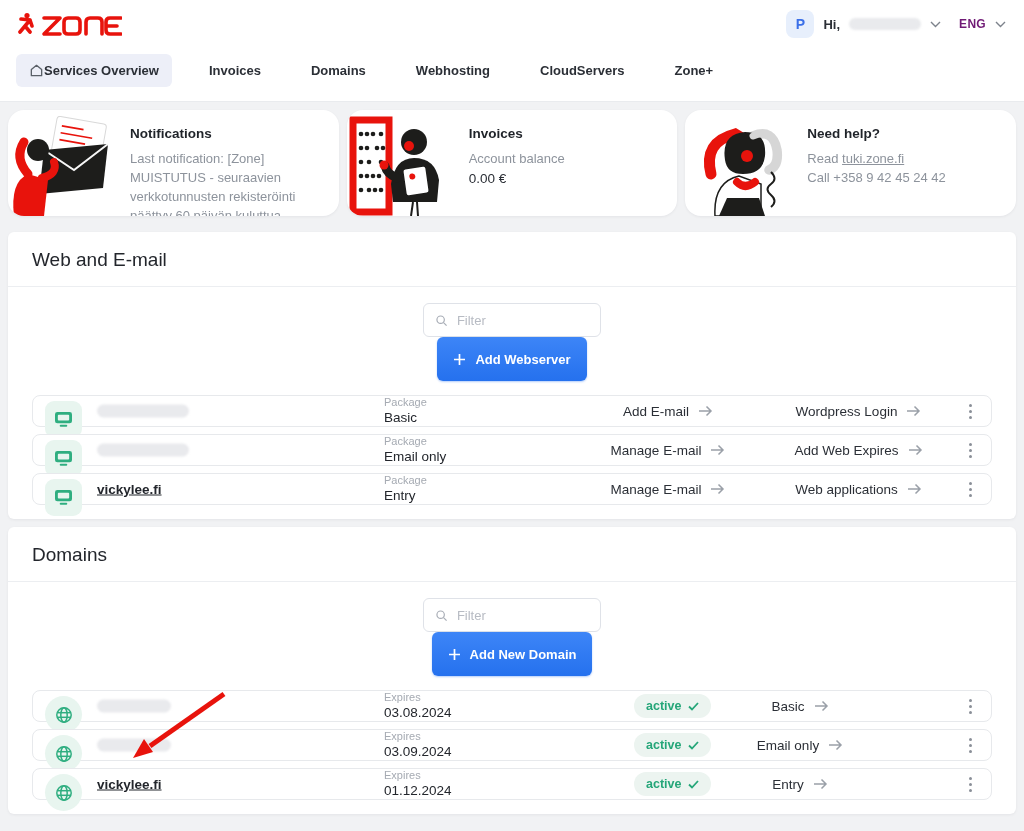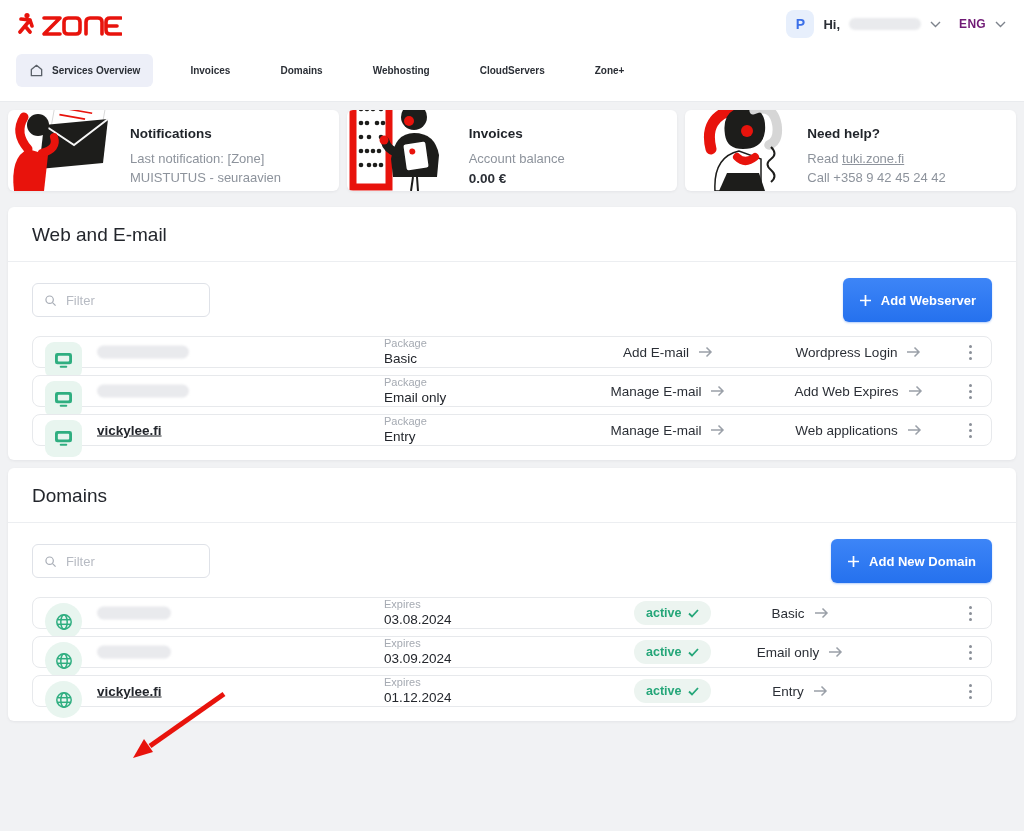--- a/index.html
+++ b/index.html
@@ -27,50 +27,50 @@
   .greeting { font-size:13px; font-weight:bold; color:#2b2f36; }
   .blur-pill { background:#e9eaed; border-radius:7px; filter:blur(1.2px); }
   .name-blur { width:72px; height:12px; }
   .lang { font-size:12px; font-weight:bold; color:#701a75; letter-spacing:.3px; }
   
   .nav {
     background:#fff; border-bottom:1px solid #e9ebee;
     padding:6px 16px 14px; display:flex; align-items:center; gap:10px;
   }
   .nav-item {
-    font-size:10px; font-weight:bold; color:#2b2f36; padding:9px 13px;
-    border-radius:6px; display:flex; align-items:center; gap:8px; cursor:pointer;
+    font-size:13px; font-weight:bold; color:#2b2f36; padding:9px 13px;
+    border-radius:6px; display:flex; align-items:center; cursor:pointer;
     white-space:nowrap;
   }
   .nav-item.active { background:#edeff8; }
   .nav-item + .nav-item { margin-left:14px; }
   
   .cards { display:flex; gap:8px; padding:8px; }
   .card {
-    background:#fff; border-radius:6px; flex:1; height:81px;
+    background:#fff; border-radius:16px; flex:1; height:106px;
     box-shadow:0 1px 3px rgba(20,24,40,.06); display:flex; overflow:hidden;
   }
   .illo { width:112px; flex:0 0 112px; position:relative; }
   .illo svg { position:absolute; bottom:0; left:0; }
   .card-content { padding:16px 16px 0 10px; flex:1; }
   .card-title { font-size:13.5px; font-weight:bold; color:#1f2329; margin-bottom:9px; }
   .card-text { font-size:13px; color:#8d939c; line-height:1.45; }
-  .card-value { font-size:13.5px; color:#2b2f36; font-weight:bold; margin-top:2px; }
+  .card-value { font-size:13.5px; color:#2b2f36; font-weight:normal; margin-top:2px; }
   .card-link { color:#8d939c; text-decoration:underline; cursor:pointer; }
   
   .panel {
     background:#fff; border-radius:6px; margin:8px;
     box-shadow:0 1px 3px rgba(20,24,40,.06);
   }
   .panel-header {
     padding:17px 24px 15px; border-bottom:1px solid #eceef1;
     font-size:19px; color:#23262c;
   }
   .panel-body { padding:16px 16px 14px; }
-  .toolbar { display:flex; justify-content:space-between; align-items:center; margin:0 8px 14px; }
+  .toolbar { display:flex; justify-content:space-between; align-items:center; margin:0 8px 14px;flex-direction:column; }
   .filter {
     width:178px; height:34px; border:1px solid #dfe2e8; border-radius:6px;
     display:flex; align-items:center; padding:0 11px; gap:9px; background:#fff;
   }
   .filter input {
     border:none; outline:none; width:100%; font-size:13px;
     font-family:"Liberation Sans", sans-serif; color:#4a4f57;
   }
   .filter input::placeholder { color:#b7bbc3; }
   .btn-blue {

